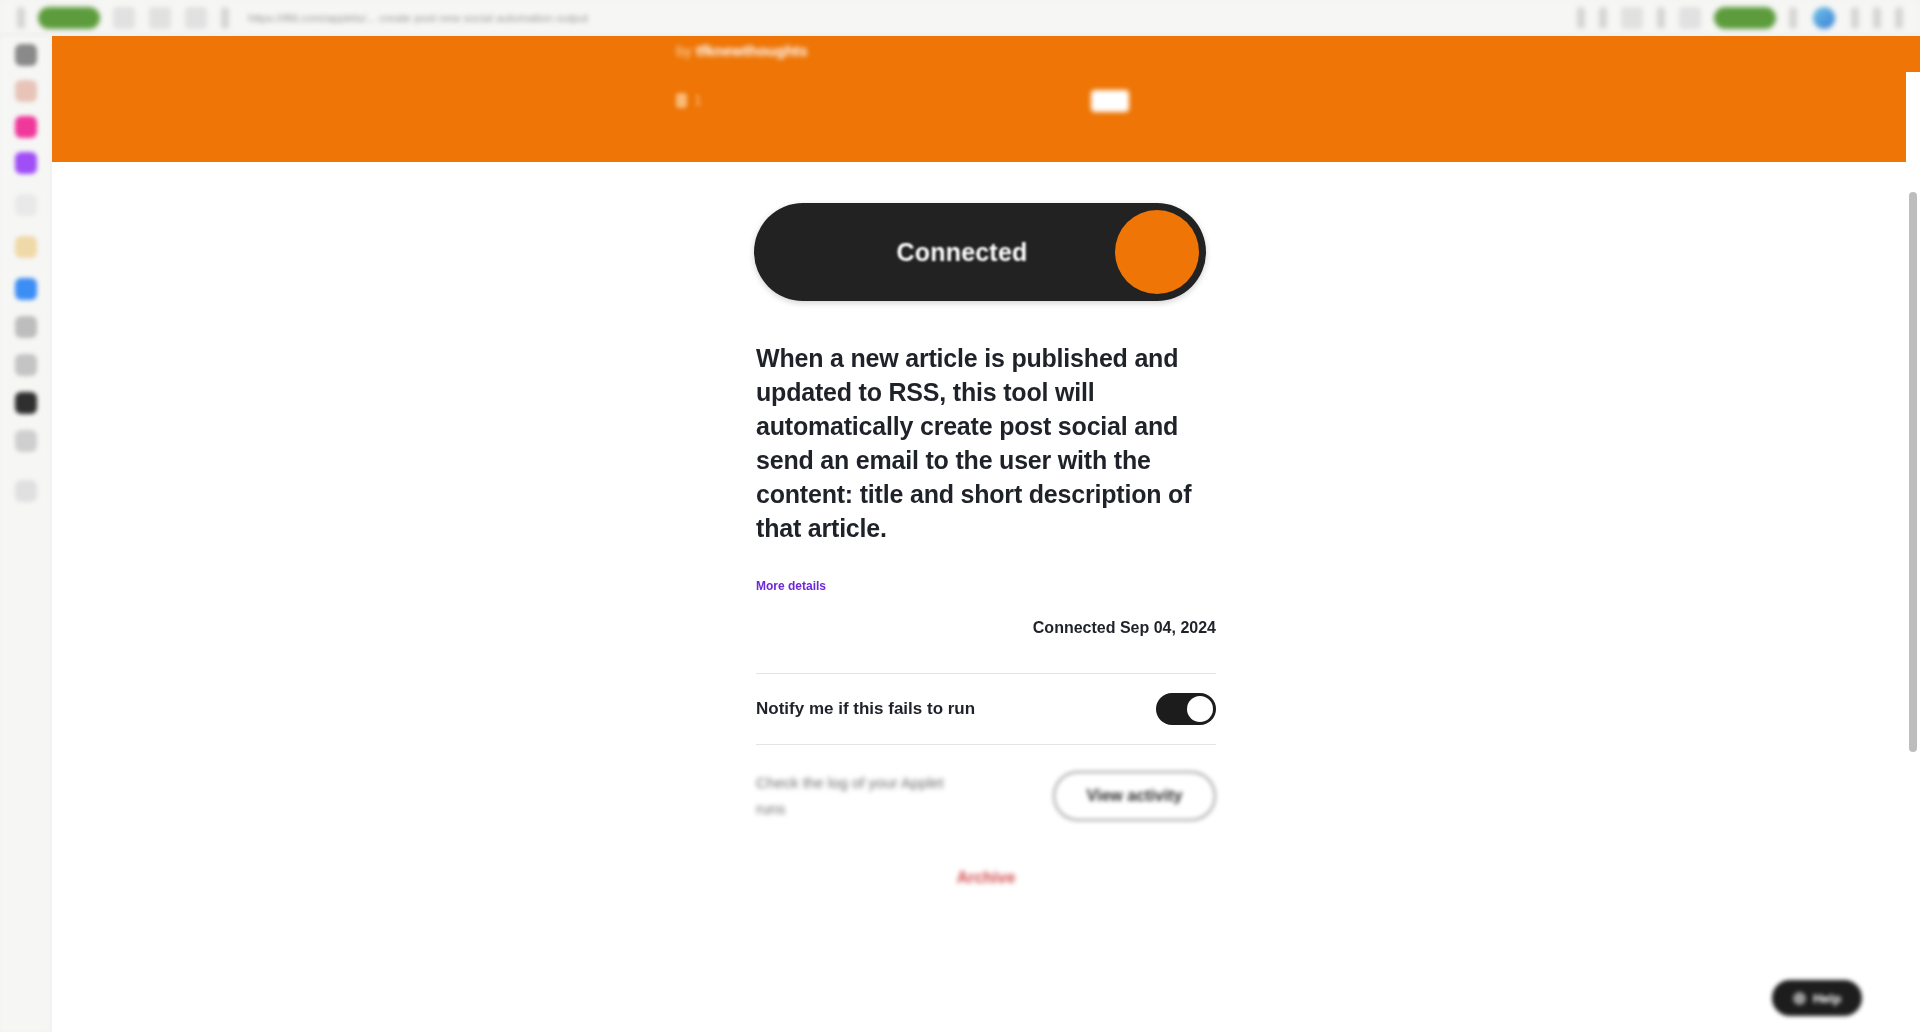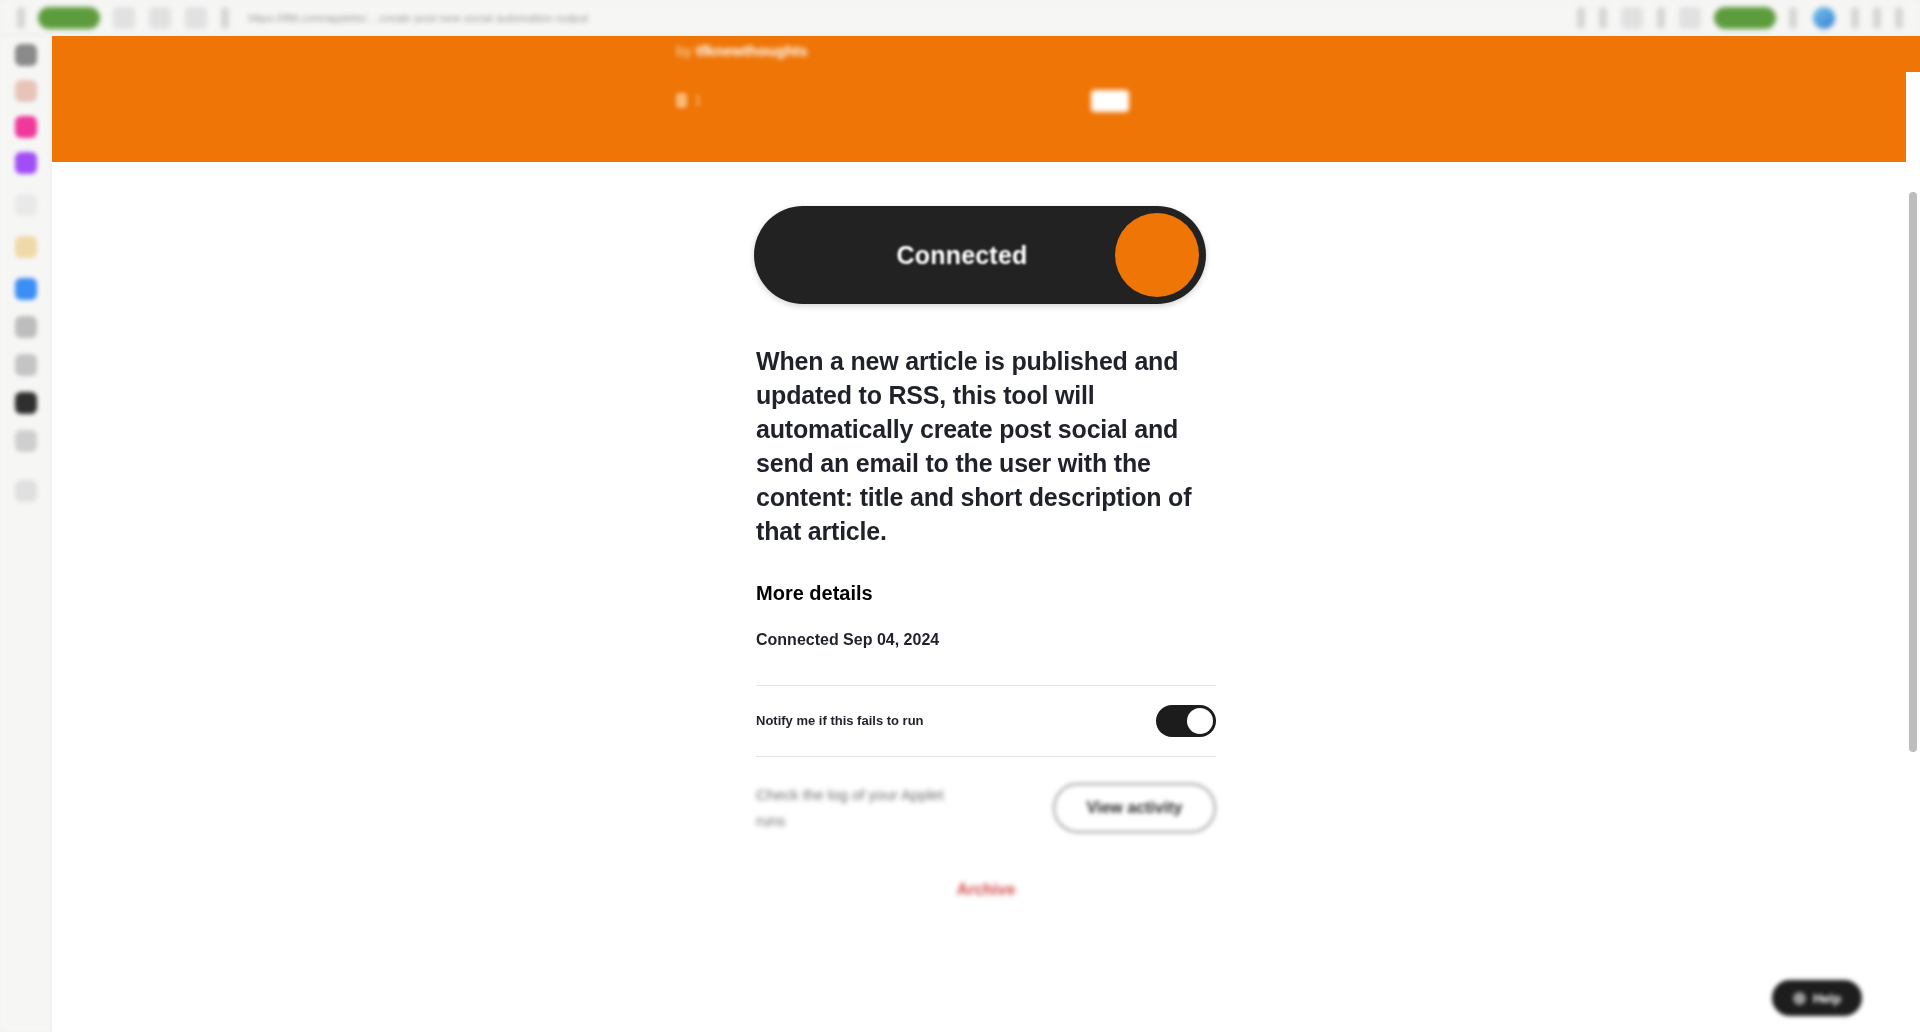--- a/index.html
+++ b/index.html
@@ -109,22 +109,22 @@
     position: absolute; top: 54px; left: 415px;
     width: 38px; height: 22px;
     border-radius: 4px;
     background: #ffffff;
     filter: blur(2.4px);
   }
 
   
   .card {
     width: 460px;
-    margin: 0 auto;
-    padding-top: 44px;
+    margin: 13px auto;
+    padding-top: 28px;
   }
 
   .big-toggle {
     width: 452px; height: 98px;
     border-radius: 49px;
     background: #222222;
     position: relative;
     display: flex; align-items: center; justify-content: center;
     box-shadow: 0 2px 6px rgba(0,0,0,.18);
     cursor: pointer;
@@ -148,45 +148,45 @@
     margin-top: 40px;
     font-size: 25px;
     line-height: 34px;
     font-weight: 700;
     color: #1f2229;
     letter-spacing: -.2px;
   }
 
   .more-details {
     margin-top: 34px;
-    font-size: 20px;
+    font-size: 12px;
     font-weight: 700;
-    color: #000000;
-  }
-
-  .meta-list { margin-top: 22px; }
+    color: #6d28d9;
+  }
+
+  .meta-list { margin-top: 22px; text-align: right; }
   .meta-line {
     font-size: 16px;
     font-weight: 700;
     color: #1f2229;
     line-height: 25.5px;
   }
 
   .divider {
     margin-top: 32px;
     height: 1px;
     background: #e4e4e4;
   }
 
   .notify-row {
     height: 70px;
     display: flex; align-items: center; justify-content: space-between;
   }
   .notify-label {
-    font-size: 13px; font-weight: 700; color: #1f2229;
+    font-size: 17px; font-weight: 700; color: #1f2229;
   }
   .mini-toggle {
     width: 60px; height: 32px;
     border-radius: 16px;
     background: #1c1c1c;
     position: relative;
     cursor: pointer;
     flex: 0 0 auto;
   }
   .mini-toggle-knob {

